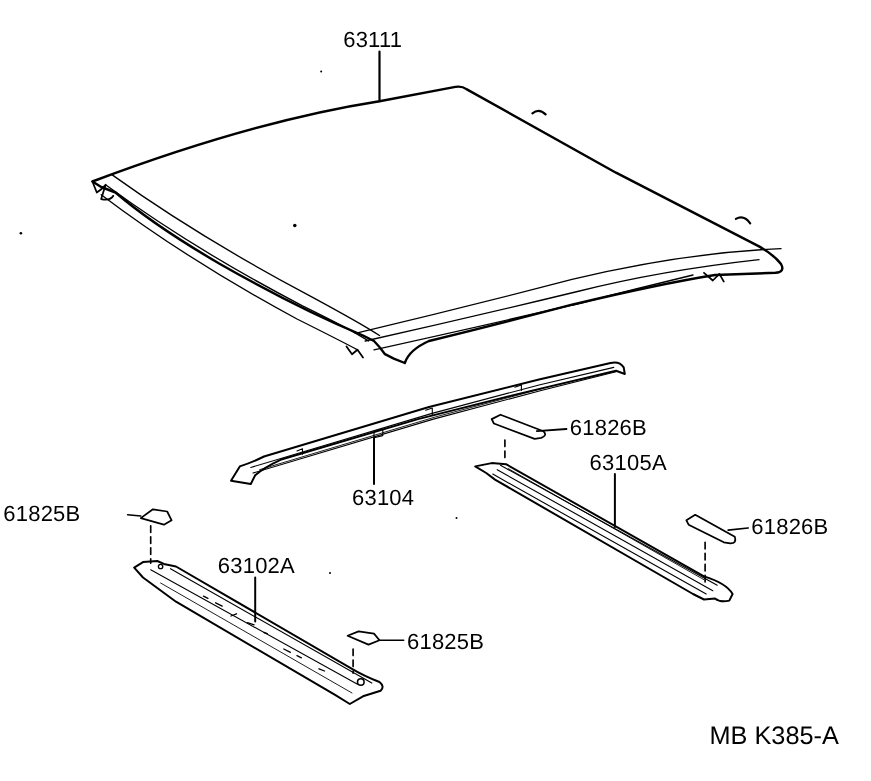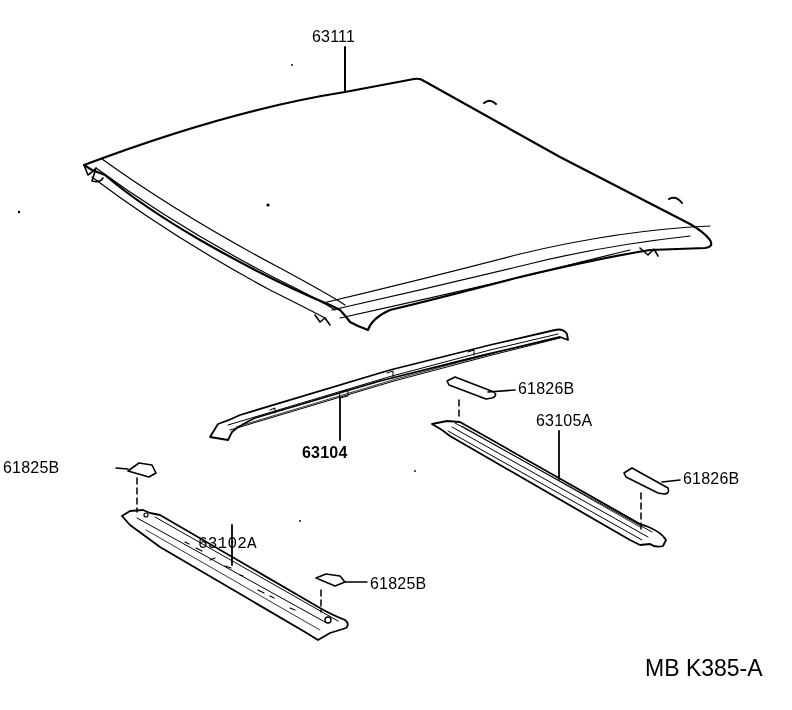--- a/index.html
+++ b/index.html
@@ -1,19 +1,19 @@
 <!DOCTYPE html>
 <html><head>
   <meta charset="utf-8">
   <style>
     html, body { margin: 0; padding: 0; background: #ffffff; }
     body { width: 792px; height: 710px; position: relative; overflow: hidden;
            font-family: "Liberation Sans", "DejaVu Sans", sans-serif; color: #000; }
     svg.diagram { position: absolute; left: 0; top: 0; width: 792px; height: 710px; }
-    .lbl { position: absolute; font-size: 16px; line-height: 20px; white-space: nowrap;
+    .lbl { position: absolute; font-size: 20px; line-height: 20px; white-space: nowrap;
            letter-spacing: 0.2px; color: #000; }
     .code { position: absolute; font-size: 23px; line-height: 17px; white-space: nowrap; }
   </style>
 </head>
 <body>
 
 <svg class="diagram" viewBox="0 0 792 710" xmlns="http://www.w3.org/2000/svg">
   <g fill="none" stroke="#000" stroke-linecap="round" stroke-linejoin="round">
 
     <g>
@@ -106,21 +106,21 @@
       <line x1="344" y1="582" x2="367" y2="582" stroke-width="1.4"></line>
       <line x1="321" y1="590" x2="321" y2="612" stroke-width="1.5" stroke-dasharray="6 4"></line>
     </g>
 
     <circle cx="300" cy="521" r="0.9" fill="#000" stroke="none"></circle>
     <circle cx="415" cy="471" r="0.9" fill="#000" stroke="none"></circle>
   </g>
 </svg>
 
 <div class="lbl" style="left:312px; top:27px;">63111</div>
-<div class="lbl" style="left:302px; top:443px;font-weight:bold;">63104</div>
+<div class="lbl" style="left:320px; top:443px;">63104</div>
 <div class="lbl" style="left:518px; top:379px;">61826B</div>
 <div class="lbl" style="left:536px; top:411px;">63105A</div>
 <div class="lbl" style="left:683px; top:469px;">61826B</div>
 <div class="lbl" style="left:3px; top:458px;">61825B</div>
-<div class="lbl" style="left:198px; top:534px;font-family:Liberation Mono, monospace;">63102A</div>
+<div class="lbl" style="left:198px; top:505px;">63102A</div>
 <div class="lbl" style="left:370px; top:574px;">61825B</div>
 
 <div class="code" style="left:645px; top:660px;">MB  K385-A</div>
 
 </body></html>

